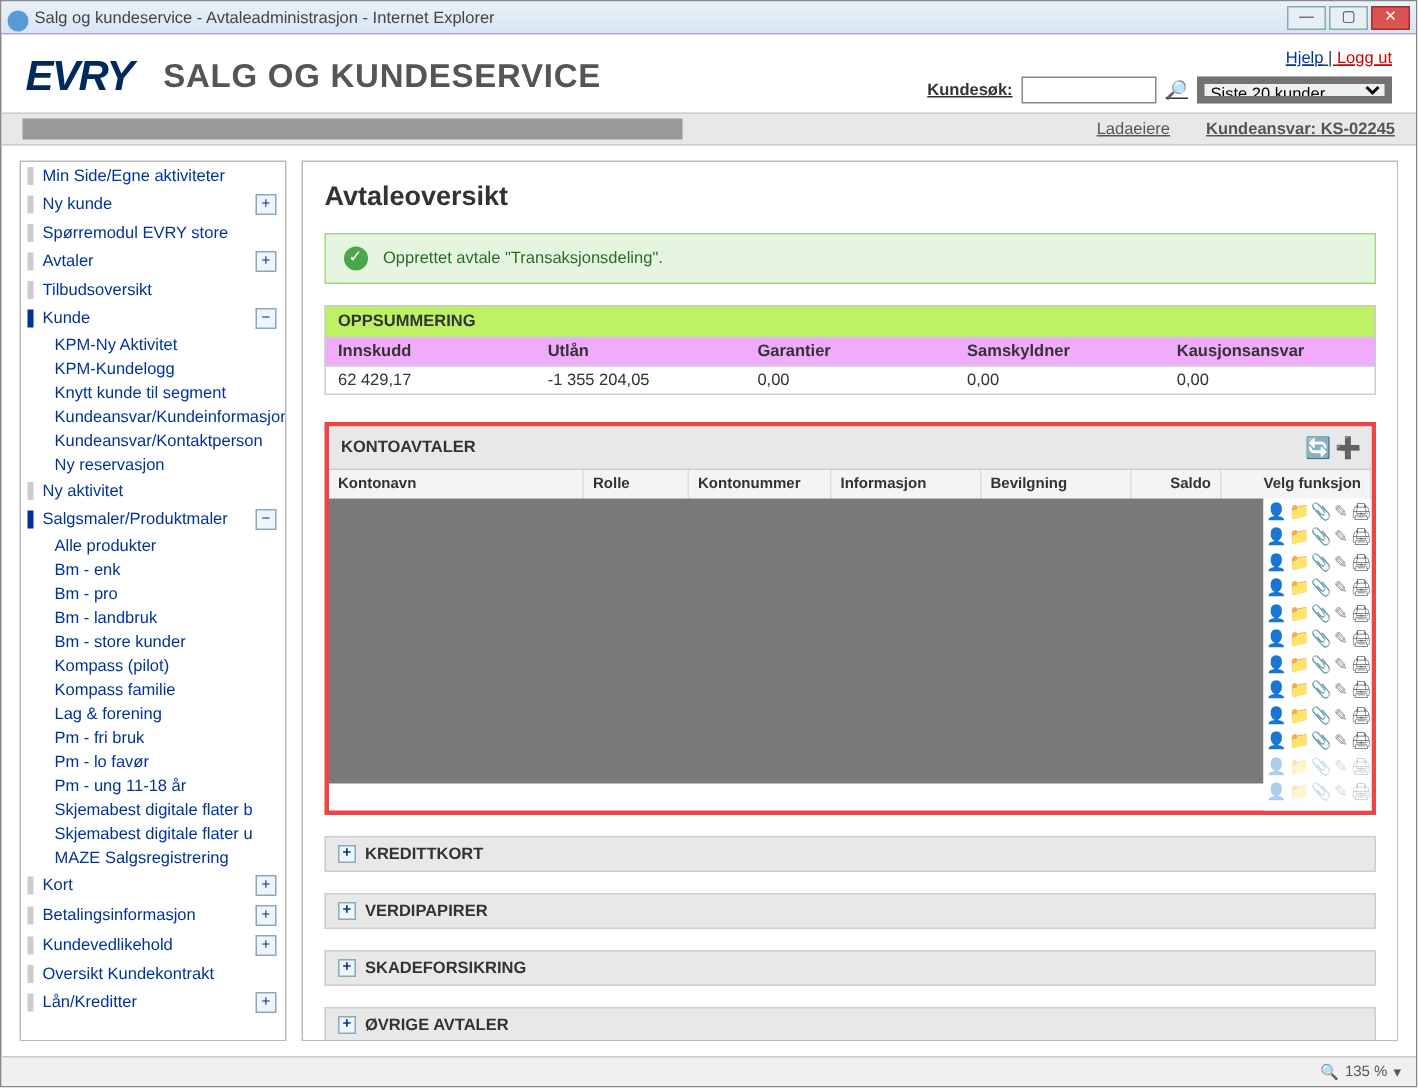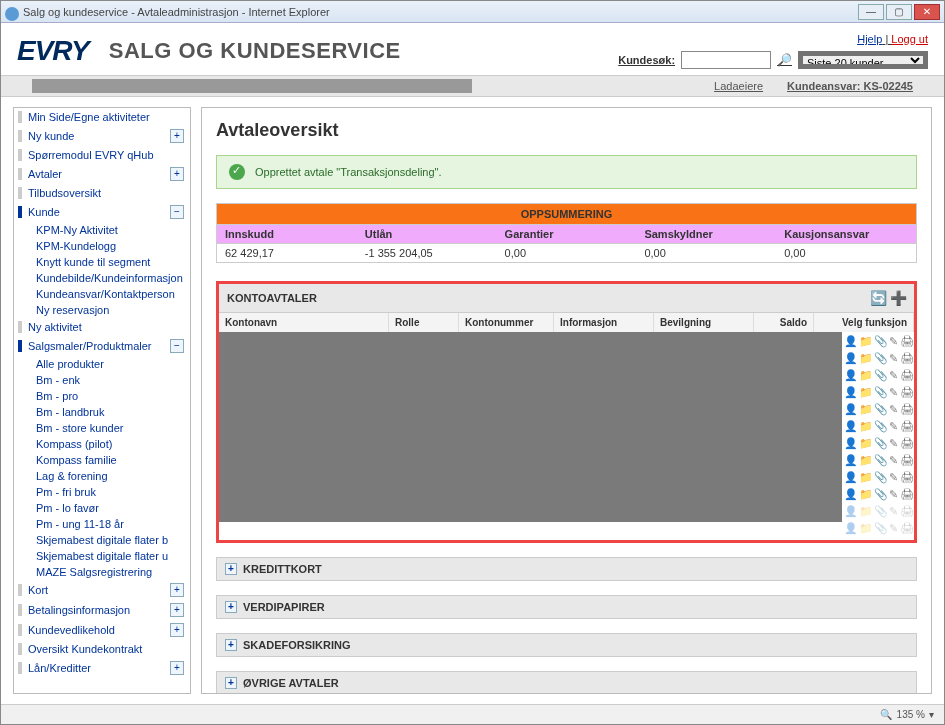--- a/index.html
+++ b/index.html
@@ -24,21 +24,21 @@
   .toplinks { font-size: 11px; }
   .toplinks a { color: #003399; text-decoration: underline; }
   .toplinks a.logout { color: #c00; }
   .searchrow { display: flex; align-items: center; gap: 6px; font-size: 11px; }
   .searchrow label { font-weight: bold; }
   .searchrow input { width: 90px; height: 18px; border: 1px solid #888; font-size: 11px; padding: 0 3px; }
   .searchrow select { width: 130px; height: 18px; border: 5px solid #737373; font-size: 11px; }
   .bino { font-size: 12px; cursor: pointer; }
   
   
-  .toolbarstrip { height: 22px; background: #e8e8e8; border-top: 1px solid #ccc; border-bottom: 1px solid #ccc; display: flex; align-items: center; padding: 0 31px; }
+  .toolbarstrip { height: 22px; background: #e8e8e8; border-top: 1px solid #ccc; border-bottom: 1px solid #ccc; display: flex; align-items: center; padding: 0 14px; }
   .toolbarstrip .greyblock { width: 440px; height: 14px; background: #999; }
   .toolbarstrip .spacer { flex: 1; }
   .toolbarstrip a { color: #555; text-decoration: underline; margin-left: 24px; font-size: 11px; }
   .toolbarstrip .kundeansvar { font-weight: bold; }
   
   
   .main { flex: 1; display: flex; padding: 10px 12px; gap: 10px; overflow: hidden; }
   
   
   .sidebar { width: 178px; border: 1px solid #bbb; background: #fff; overflow-y: auto; }
@@ -51,21 +51,21 @@
   
   
   .panel { flex: 1; border: 1px solid #bbb; background: #fff; padding: 12px 14px; overflow-y: auto; }
   .panel h1 { font-size: 18px; font-weight: bold; color: #333; margin-bottom: 14px; }
   
   .alert { background: #e6f5e0; border: 1px solid #a6d68a; padding: 8px 12px; display: flex; align-items: center; gap: 10px; margin-bottom: 14px; }
   .alert .icon { width: 16px; height: 16px; background: #4ca64c; border-radius: 50%; position: relative; }
   .alert .icon::after { content: "✓"; color: #fff; font-size: 11px; position: absolute; left: 3px; top: 0; }
   .alert .msg { color: #2a6b2a; font-size: 11px; }
   
-  .section-head { background: #f97316; border: 1px solid #ccc; padding: 4px 8px; font-weight: bold; font-size: 11px; text-align: center; }
+  .section-head { background: #bef264; border: 1px solid #ccc; padding: 4px 8px; font-weight: bold; font-size: 11px; }
   .summary-row { display: flex; border: 1px solid #ccc; border-top: none; font-size: 11px; }
   .summary-col { flex: 1; padding: 3px 8px; }
   .summary-row.head { font-weight: bold; background: #f0abfc; }
   
   .konto-section { margin-top: 18px; border: 3px solid #ef4444; }
   .konto-head { background: #e8e8e8; padding: 6px 8px; font-weight: bold; display: flex; align-items: center; }
   .konto-head .label { flex: 1; }
   .konto-head .ic { width: 16px; height: 16px; margin-left: 4px; cursor: pointer; font-size: 14px; }
   .konto-table-head { display: flex; background: #f4f4f4; border-top: 1px solid #ccc; font-weight: bold; font-size: 10px; }
   .konto-table-head > div { padding: 4px 6px; border-right: 1px solid #ddd; }
@@ -143,40 +143,40 @@
             <span class="bar"></span>
             <span class="label">Min Side/Egne aktiviteter</span>
           </div>
           <div class="navitem">
             <span class="bar"></span>
             <span class="label">Ny kunde</span>
             <span class="toggle">+</span>
           </div>
           <div class="navitem">
             <span class="bar"></span>
-            <span class="label">Spørremodul EVRY qHub</span>
+            <span class="label">Spørremodul EVRY store</span>
           </div>
           <div class="navitem">
             <span class="bar"></span>
             <span class="label">Avtaler</span>
             <span class="toggle">+</span>
           </div>
           <div class="navitem">
             <span class="bar"></span>
             <span class="label">Tilbudsoversikt</span>
           </div>
           <div class="navitem active">
             <span class="bar"></span>
             <span class="label">Kunde</span>
             <span class="toggle">−</span>
           </div>
           <div class="navsub">KPM-Ny Aktivitet</div>
           <div class="navsub">KPM-Kundelogg</div>
           <div class="navsub">Knytt kunde til segment</div>
-          <div class="navsub">Kundebilde/Kundeinformasjon</div>
+          <div class="navsub">Kundeansvar/Kundeinformasjon</div>
           <div class="navsub">Kundeansvar/Kontaktperson</div>
           <div class="navsub">Ny reservasjon</div>
           <div class="navitem">
             <span class="bar"></span>
             <span class="label">Ny aktivitet</span>
           </div>
           <div class="navitem active">
             <span class="bar"></span>
             <span class="label">Salgsmaler/Produktmaler</span>
             <span class="toggle">−</span>

